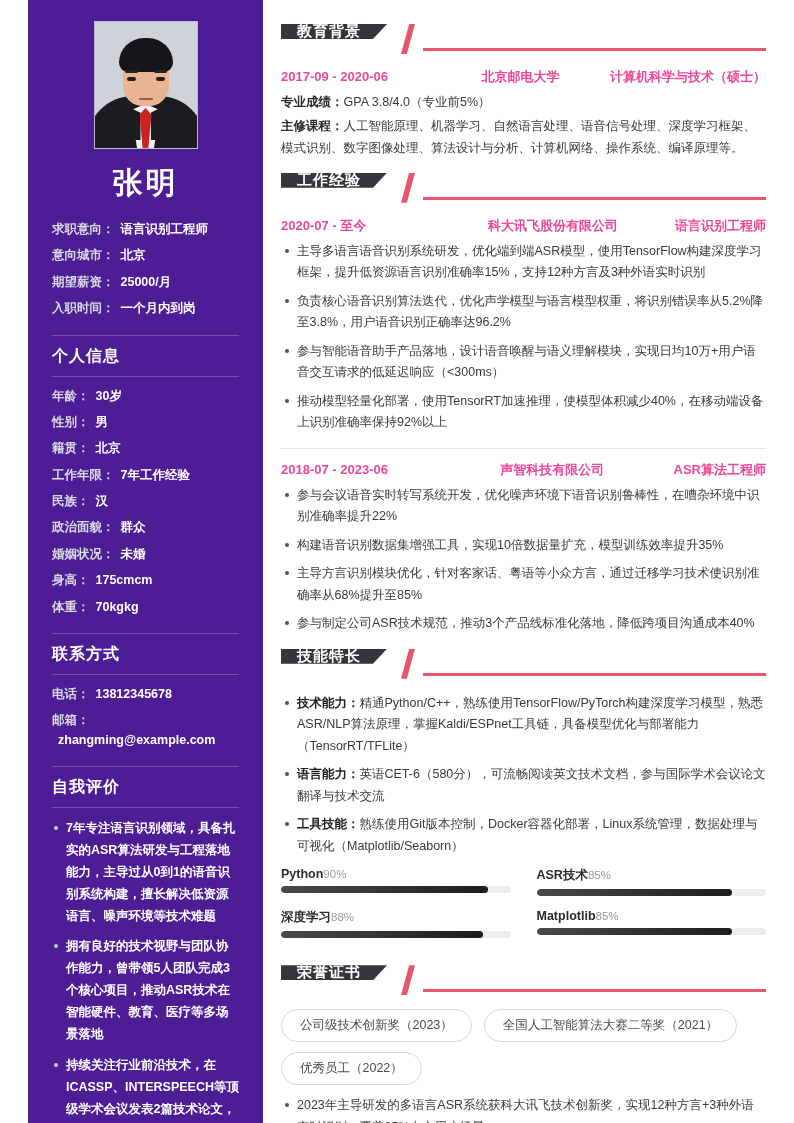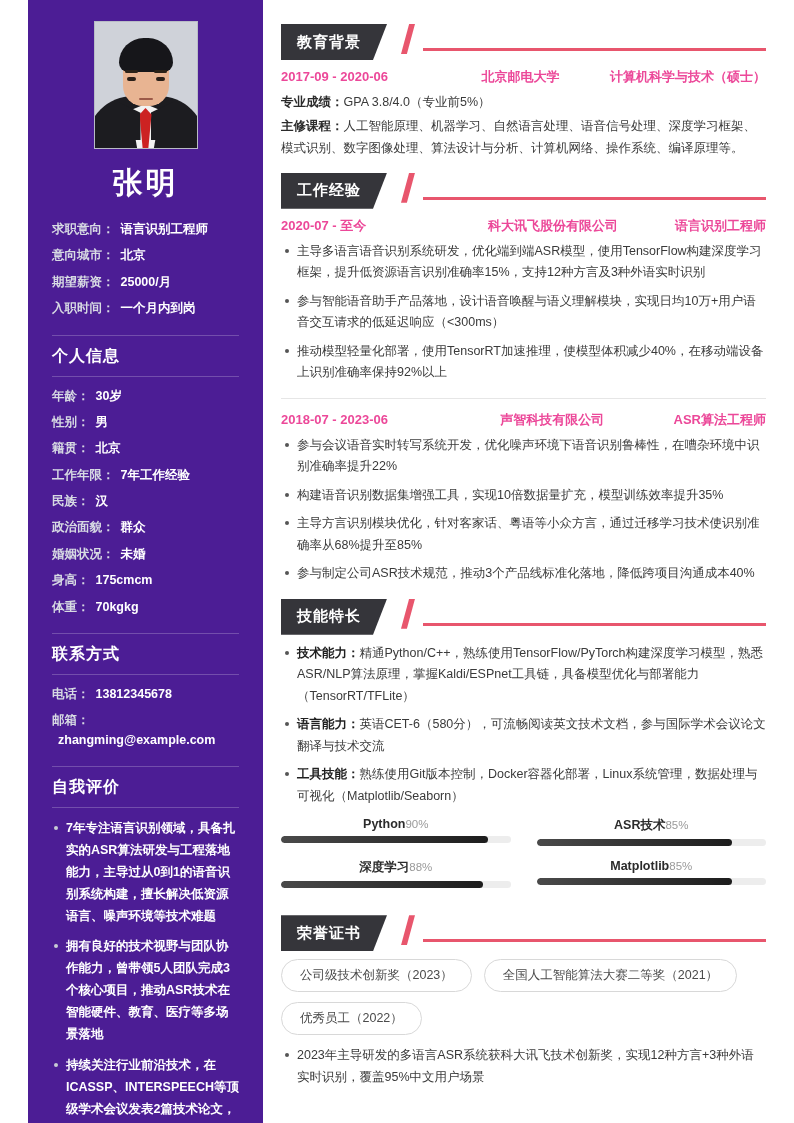--- a/index.html
+++ b/index.html
@@ -175,21 +175,21 @@
   .sec { margin-bottom: 14px; }
 
   .sec-head {
     position: relative;
     height: 30px;
     margin-bottom: 14px;
   }
   .sec-head .tag {
     position: absolute;
     left: 0; top: 0;
-    height: 36px;
+    height: 15px;
     background: #35353a;
     color: #ffffff;
     font-size: 15px;
     font-weight: bold;
     letter-spacing: 1px;
     display: flex;
     align-items: center;
     padding: 0 26px 0 16px;
     clip-path: polygon(0 0, 100% 0, calc(100% - 14px) 100%, 0 100%);
     text-align: center;
@@ -264,21 +264,21 @@
     margin-top: 10px;
     column-gap: 26px;
   }
   .bar-item {
     width: calc(50% - 13px);
     box-sizing: border-box;
     margin-bottom: 13px;
   }
   .bar-top {
     display: flex;
-    justify-content: center;
+    justify-content: flex-start;
     align-items: baseline;
     margin-bottom: 5px;
   }
   .bar-name { font-size: 12.5px; font-weight: bold; color: #2b2b2b; }
   .bar-pct  { font-size: 11.5px; color: #9a9a9a; }
   .bar-track {
     height: 7px;
     background: #ededed;
     border-radius: 4px;
     overflow: hidden;
@@ -438,20 +438,21 @@
       </div>
 
       <div>
         <div class="entry-row">
           <span class="date">2020-07 - 至今</span>
           <span class="org">科大讯飞股份有限公司</span>
           <span class="role">语言识别工程师</span>
         </div>
         <ul class="ul">
           <li>主导多语言语音识别系统研发，优化端到端ASR模型，使用TensorFlow构建深度学习框架，提升低资源语言识别准确率15%，支持12种方言及3种外语实时识别</li>
+          <li>负责核心语音识别算法迭代，优化声学模型与语言模型权重，将识别错误率从5.2%降至3.8%，用户语音识别正确率达96.2%</li>
           <li>参与智能语音助手产品落地，设计语音唤醒与语义理解模块，实现日均10万+用户语音交互请求的低延迟响应（&lt;300ms）</li>
           <li>推动模型轻量化部署，使用TensorRT加速推理，使模型体积减少40%，在移动端设备上识别准确率保持92%以上</li>
         </ul>
       </div>
 
       <div class="job-divider"></div>
 
       <div>
         <div class="entry-row">
           <span class="date">2018-07 - 2023-06</span>

